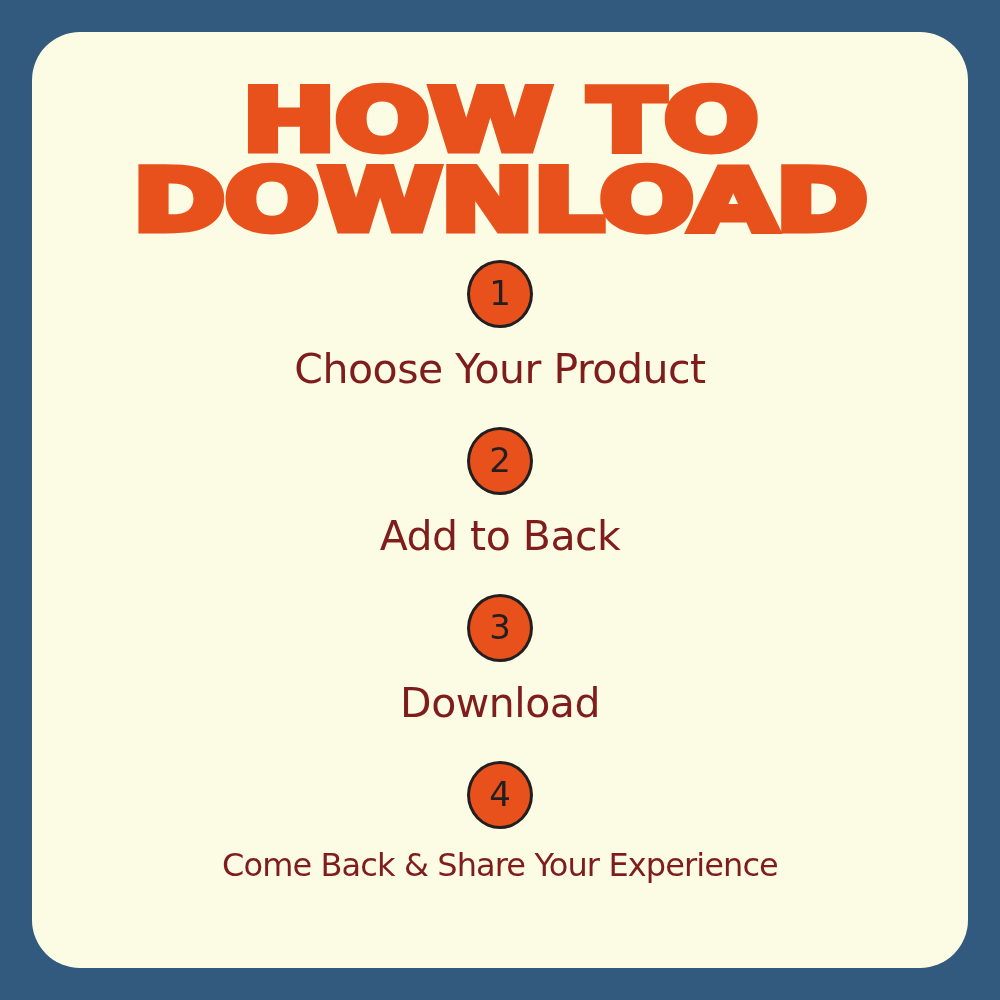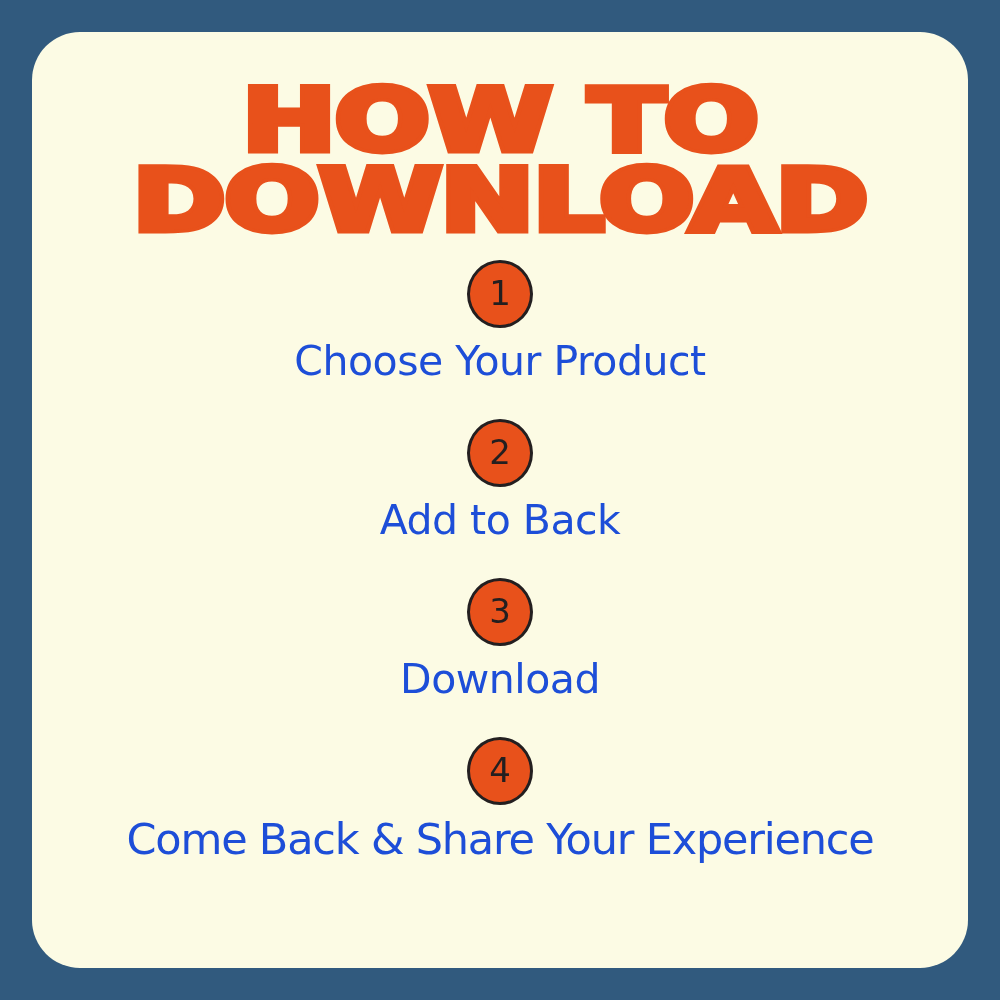--- a/index.html
+++ b/index.html
@@ -96,32 +96,32 @@
     justify-content: center;
     color: #231F20;
     font-family: "DejaVu Sans", sans-serif;
     font-size: 34px;
     font-weight: 400;
     line-height: 1;
     padding-bottom: 2px;
   }
 
   .step-label {
-    margin-top: 10px;
-    color: #1d4ed8;
+    margin-top: 18px;
+    color: #7f1d1d;
     font-family: "DejaVu Sans", sans-serif;
     font-size: 41px;
     font-weight: 400;
     letter-spacing: -0.012em;
     line-height: 1.15;
     white-space: nowrap;
   }
 
   .step-4 .step-label {
-    font-size: 43px;
+    font-size: 32px;
     letter-spacing: -0.028em;
   }
 </style>
 </head>
 <body>
 
 <div class="poster">
   <div class="card">
 
     <div class="title-block">

